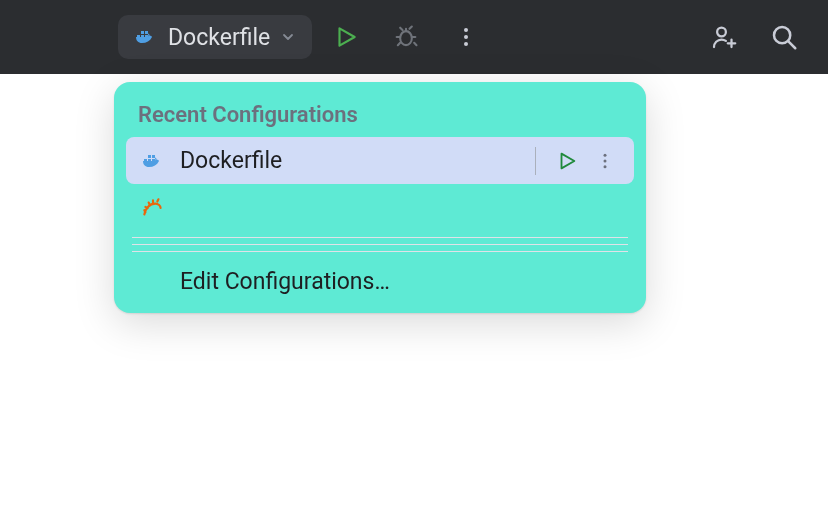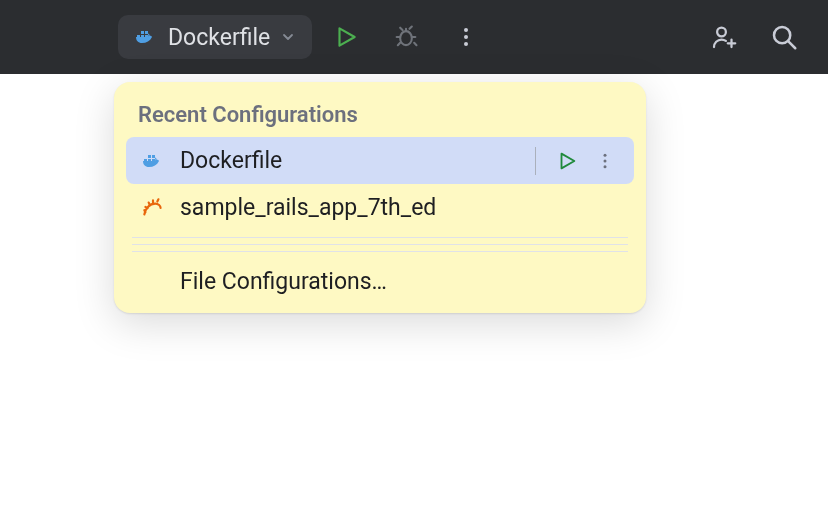--- a/index.html
+++ b/index.html
@@ -55,21 +55,21 @@
       margin-left: auto;
       display: flex;
       align-items: center;
       gap: 8px;
     }
     .dropdown {
       position: absolute;
       top: 82px;
       left: 114px;
       width: 532px;
-      background: #fef9c3;
+      background: #5eead4;
       border-radius: 16px;
       box-shadow: 0 10px 40px rgba(0,0,0,0.15), 0 1px 2px rgba(0,0,0,0.1);
       padding: 14px 0 8px 0;
     }
     .dropdown-header {
       color: #6c707e;
       font-size: 22px;
       font-weight: 600;
       padding: 6px 24px 10px 24px;
     }
@@ -229,29 +229,28 @@
 
   <div class="dropdown-item">
     <span class="dropdown-item-icon">
       <svg width="26" height="26" viewBox="0 0 24 24">
           <g fill="none" stroke="#e8670c" stroke-width="2" stroke-linecap="round">
             <path d="M4 18c1-6 5-10 10-10 3 0 5 2 5 4"></path>
             <path d="M5 16l-1-2m3-2l-2-1m4-2l-1-2m4 0l0-2m4 1l1-2"></path>
           </g>
         </svg>
     </span>
-    <span class="dropdown-item-text">sample_rails_app_7th_ed</span>
   </div>
 
 
   <div class="divider"></div>
 
 
   <div class="divider"></div>
 
 
   <div class="divider"></div>
 
   <div class="dropdown-item">
     <span class="dropdown-item-spacer"></span>
-    <span class="dropdown-item-text">File Configurations…</span>
+    <span class="dropdown-item-text">Edit Configurations…</span>
   </div>
 </div>
 
 </body></html>

